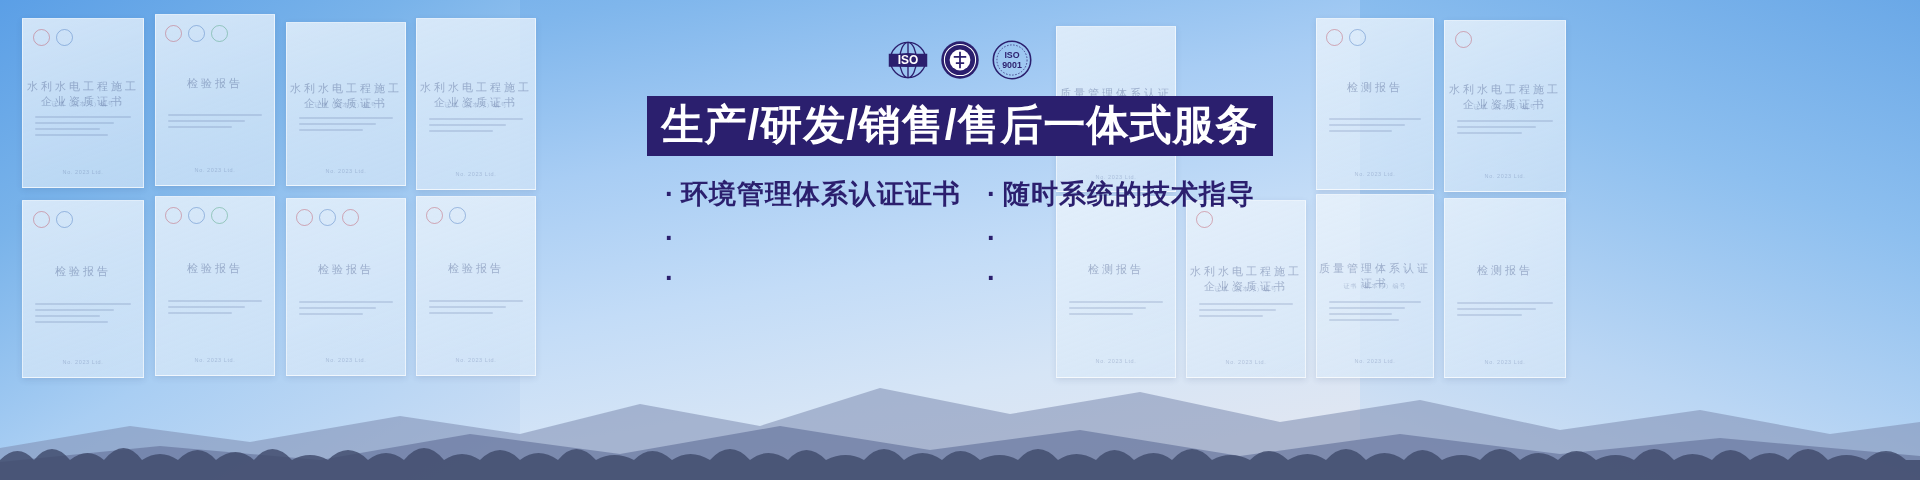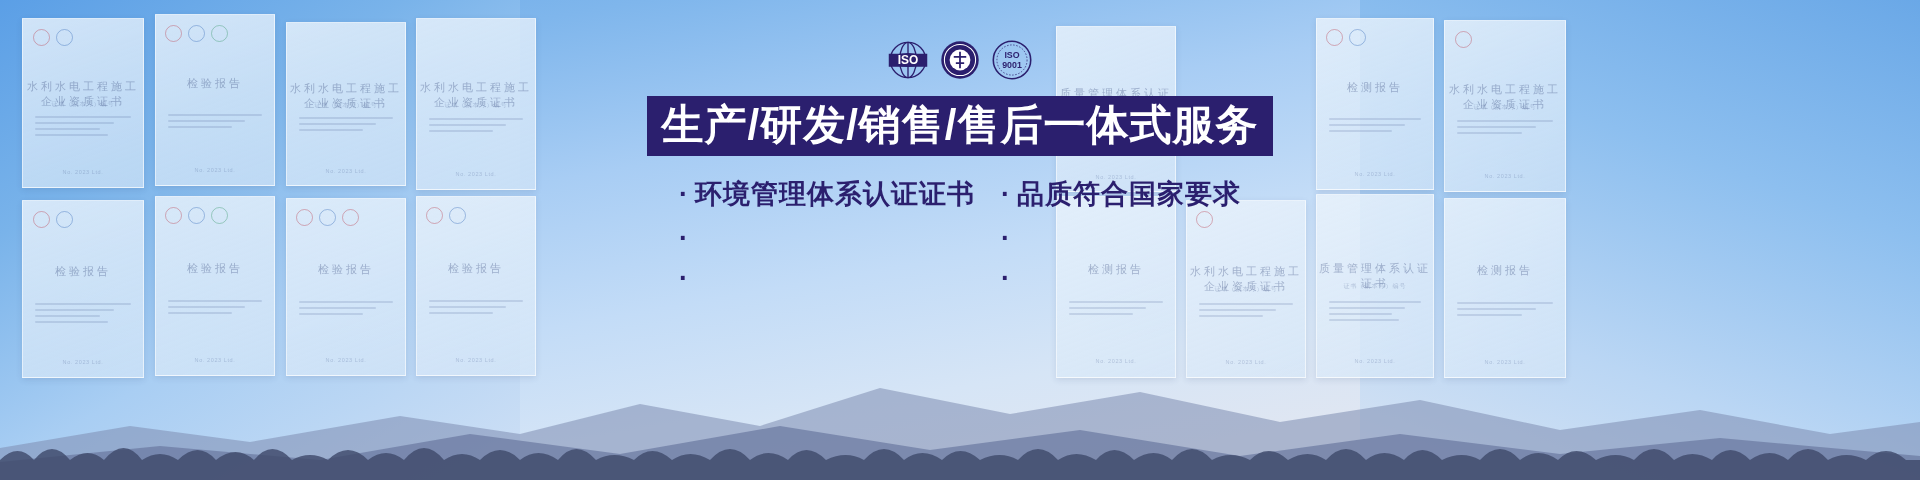--- a/index.html
+++ b/index.html
@@ -376,21 +376,21 @@
       <span>生产/研发/销售/售后一体式服务</span>
     </div>
 
     <div class="features">
       <div class="feature">
         <span class="dot">·</span>
         <span>环境管理体系认证证书</span>
       </div>
       <div class="feature">
         <span class="dot">·</span>
-        <span>品质符合国家要求</span>
+        <span>随时系统的技术指导</span>
       </div>
       <div class="feature">
         <span class="dot">·</span>
       </div>
       <div class="feature">
         <span class="dot">·</span>
       </div>
       <div class="feature">
         <span class="dot">·</span>
       </div>

